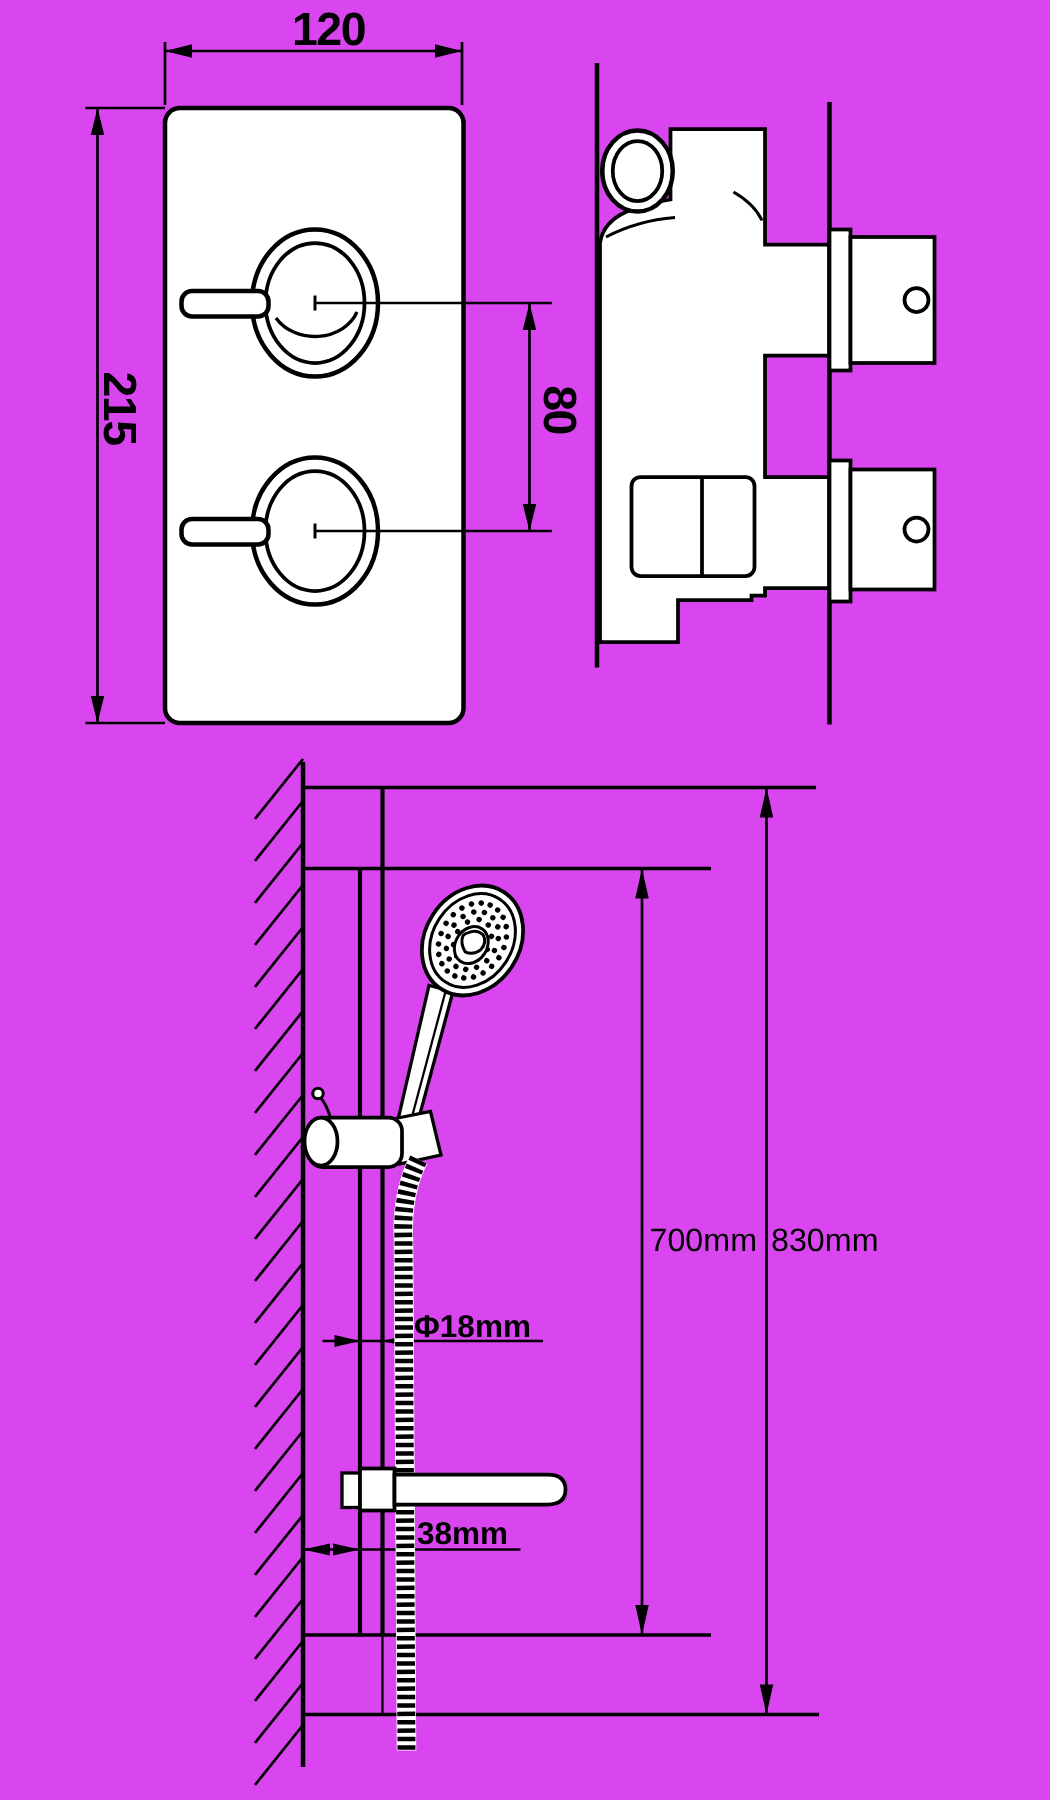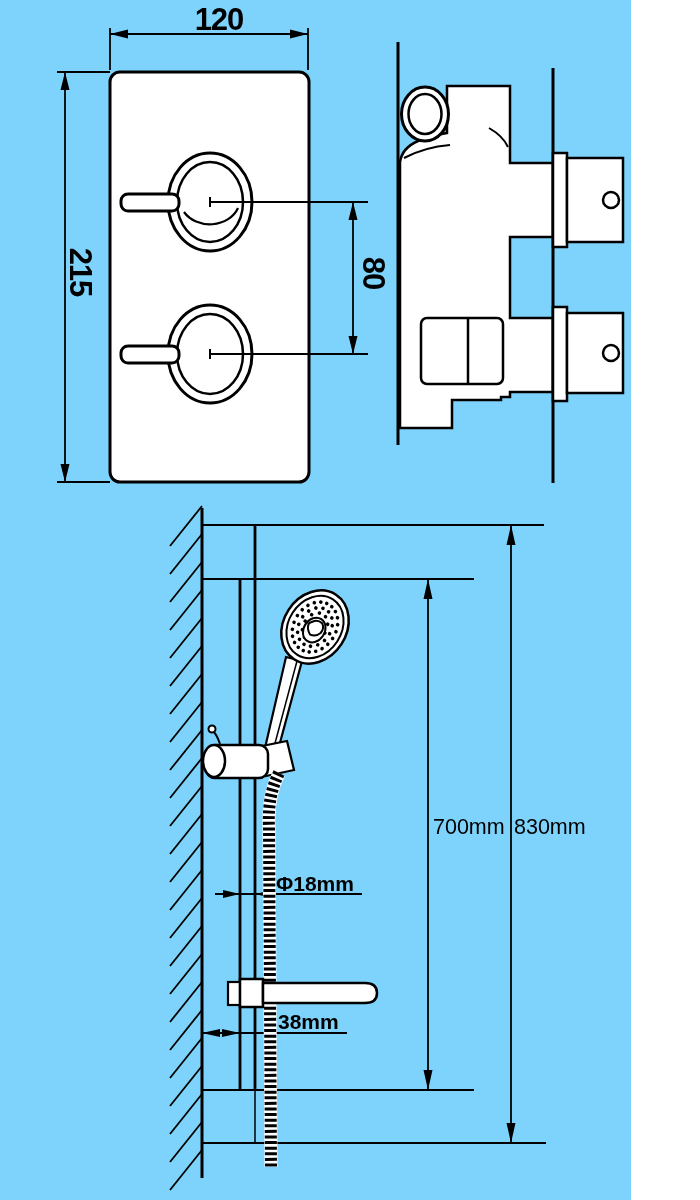--- a/index.html
+++ b/index.html
@@ -1,16 +1,16 @@
 <!DOCTYPE html>
 <html><head>
 <meta charset="utf-8">
 <style>
   html,body{margin:0;padding:0;background:#ffffff;}
-  .canvas{position:relative;width:631px;height:1200px;background:#7dd3fc;overflow:hidden;}
+  .canvas{position:relative;width:700px;height:1200px;background:#d946ef;overflow:hidden;}
   svg text{font-family:"Liberation Sans","DejaVu Sans",sans-serif;fill:#000;}
   .t-big{font-size:31px;font-weight:bold;letter-spacing:-1px;}
   .t-med-bold{font-size:21px;font-weight:bold;}
   .t-med{font-size:21.5px;}
   .ln{stroke:#000;fill:none;}
   .shape{stroke:#000;fill:#fff;}
   .arrow{fill:#000;stroke:none;}
 </style>
 </head>
 <body>

